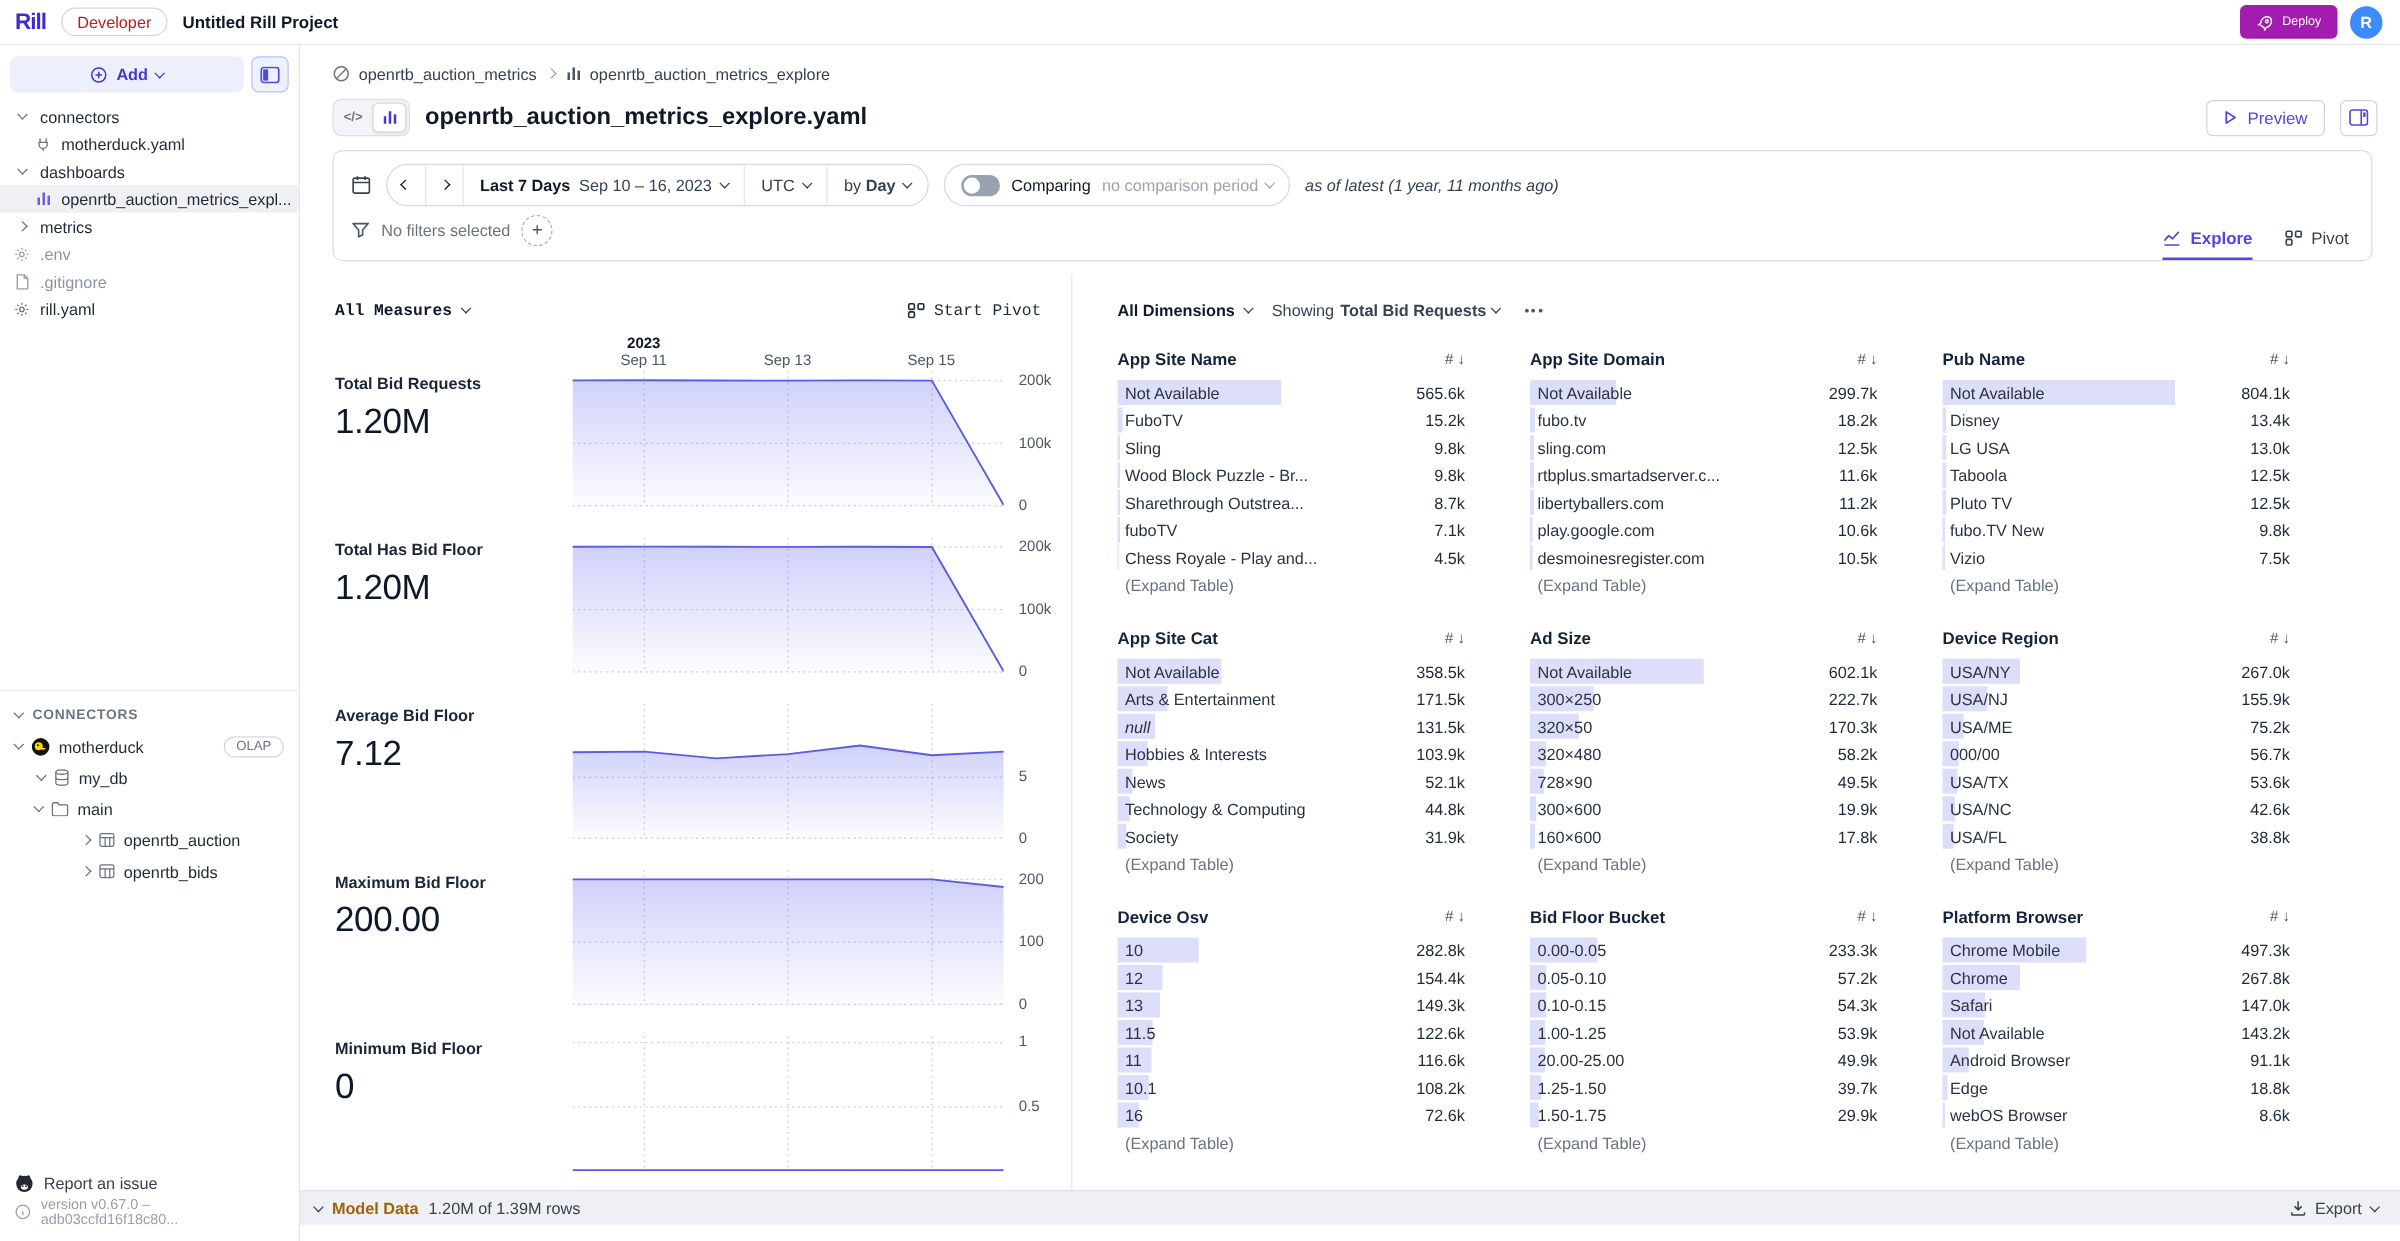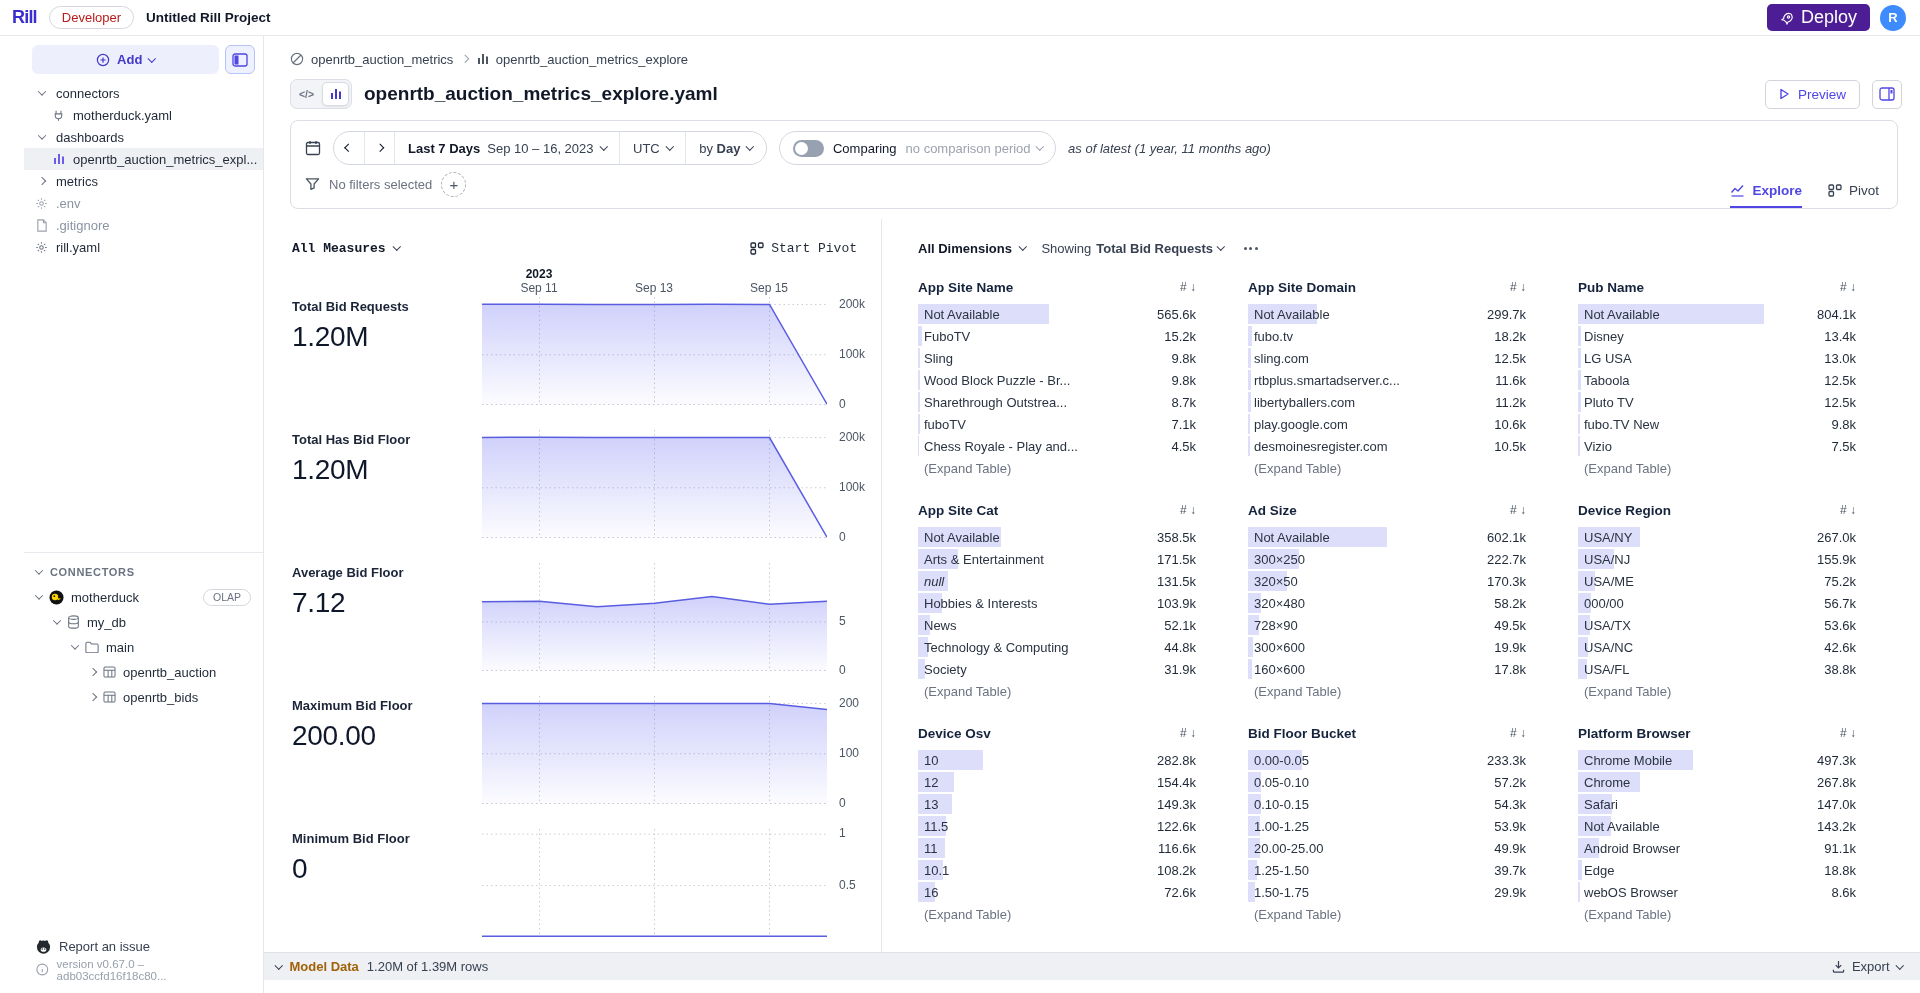--- a/index.html
+++ b/index.html
@@ -11,25 +11,25 @@
   
   .topbar { height:36px; flex:0 0 36px; display:flex; align-items:center;
     justify-content:space-between; padding:0 14px 0 12px; border-bottom:1px solid #e6e8ec; background:#fff; }
   .topbar-left { display:flex; align-items:center; gap:12px; }
   .rill-logo { font-weight:800; font-size:18px; letter-spacing:-0.8px; color:#3b2ed0; font-stretch:condensed; }
   .env-badge { border:1px solid #d4d7dd; border-radius:12px; height:23px; display:flex;
     align-items:center; padding:0 12px; font-size:13px; color:#b91c1c; background:#fff; }
   .project-title { font-size:13.5px; font-weight:700; color:#111827; }
   .topbar-right { display:flex; align-items:center; gap:10px; }
   .deploy-btn { display:flex; align-items:center; gap:7px; height:27px; padding:0 13px;
-    background:#4c1d95; color:#fff; border:none; border-radius:5px; font-size:18px; font-weight:500; cursor:pointer; }
+    background:#a21caf; color:#fff; border:none; border-radius:5px; font-size:10px; font-weight:500; cursor:pointer; }
   .avatar { width:26px; height:26px; border-radius:50%; background:#3d8bfd; color:#fff;
     font-size:13px; font-weight:600; display:flex; align-items:center; justify-content:center; }
 
-  .shell { flex:1; display:flex; min-height:0;margin-left:24px; }
+  .shell { flex:1; display:flex; min-height:0; }
 
   
   .sidebar { width:240px; flex:0 0 240px; border-right:1px solid #e5e7eb; display:flex;
     flex-direction:column; background:#fff; min-height:0; }
   .add-row { display:flex; gap:6px; padding:9px 8px 8px 8px; }
   .add-btn { flex:1; height:29px; background:#edeffd; color:#4338ca; border:none; border-radius:6px;
     display:flex; align-items:center; justify-content:center; gap:7px; font-size:13px; font-weight:600; cursor:pointer; }
   .collapse-btn { width:30px; height:29px; border:1px solid #b9c2f7; background:#eef1ff; border-radius:6px;
     display:flex; align-items:center; justify-content:center; cursor:pointer; }
   .tree-row { height:22px; display:flex; align-items:center; gap:7px; padding-left:10px;
@@ -279,21 +279,21 @@
         </div>
         <div class="conn-row" style="padding-left:30px">
           <span class="chev down"></span>
           <svg width="13" height="14" viewBox="0 0 14 16" fill="none" stroke="#6b7280" stroke-width="1.2">
             <ellipse cx="7" cy="3" rx="5.5" ry="2"></ellipse>
               <path d="M1.5 3v10c0 1.1 2.5 2 5.5 2s5.5-.9 5.5-2V3"></path>
               <path d="M1.5 8c0 1.1 2.5 2 5.5 2s5.5-.9 5.5-2"></path>
           </svg>
           <span>my_db</span>
         </div>
-        <div class="conn-row" style="padding-left:48px">
+        <div class="conn-row" style="padding-left:28px">
           <span class="chev down"></span>
           <svg width="14" height="12" viewBox="0 0 16 13" fill="none" stroke="#6b7280" stroke-width="1.2">
             <path d="M1 2.5c0-.8.7-1.5 1.5-1.5h3.2l1.6 2h6.2c.8 0 1.5.7 1.5 1.5v7c0 .8-.7 1.5-1.5 1.5h-11c-.8 0-1.5-.7-1.5-1.5z"></path>
           </svg>
           <span>main</span>
         </div>
         <div class="conn-row" style="padding-left:66px">
           <span class="chev right"></span>
           <svg width="13" height="12" viewBox="0 0 14 13" fill="none" stroke="#6b7280" stroke-width="1.1">
             <rect x="1" y="1" width="12" height="11" rx="1.5"></rect>

